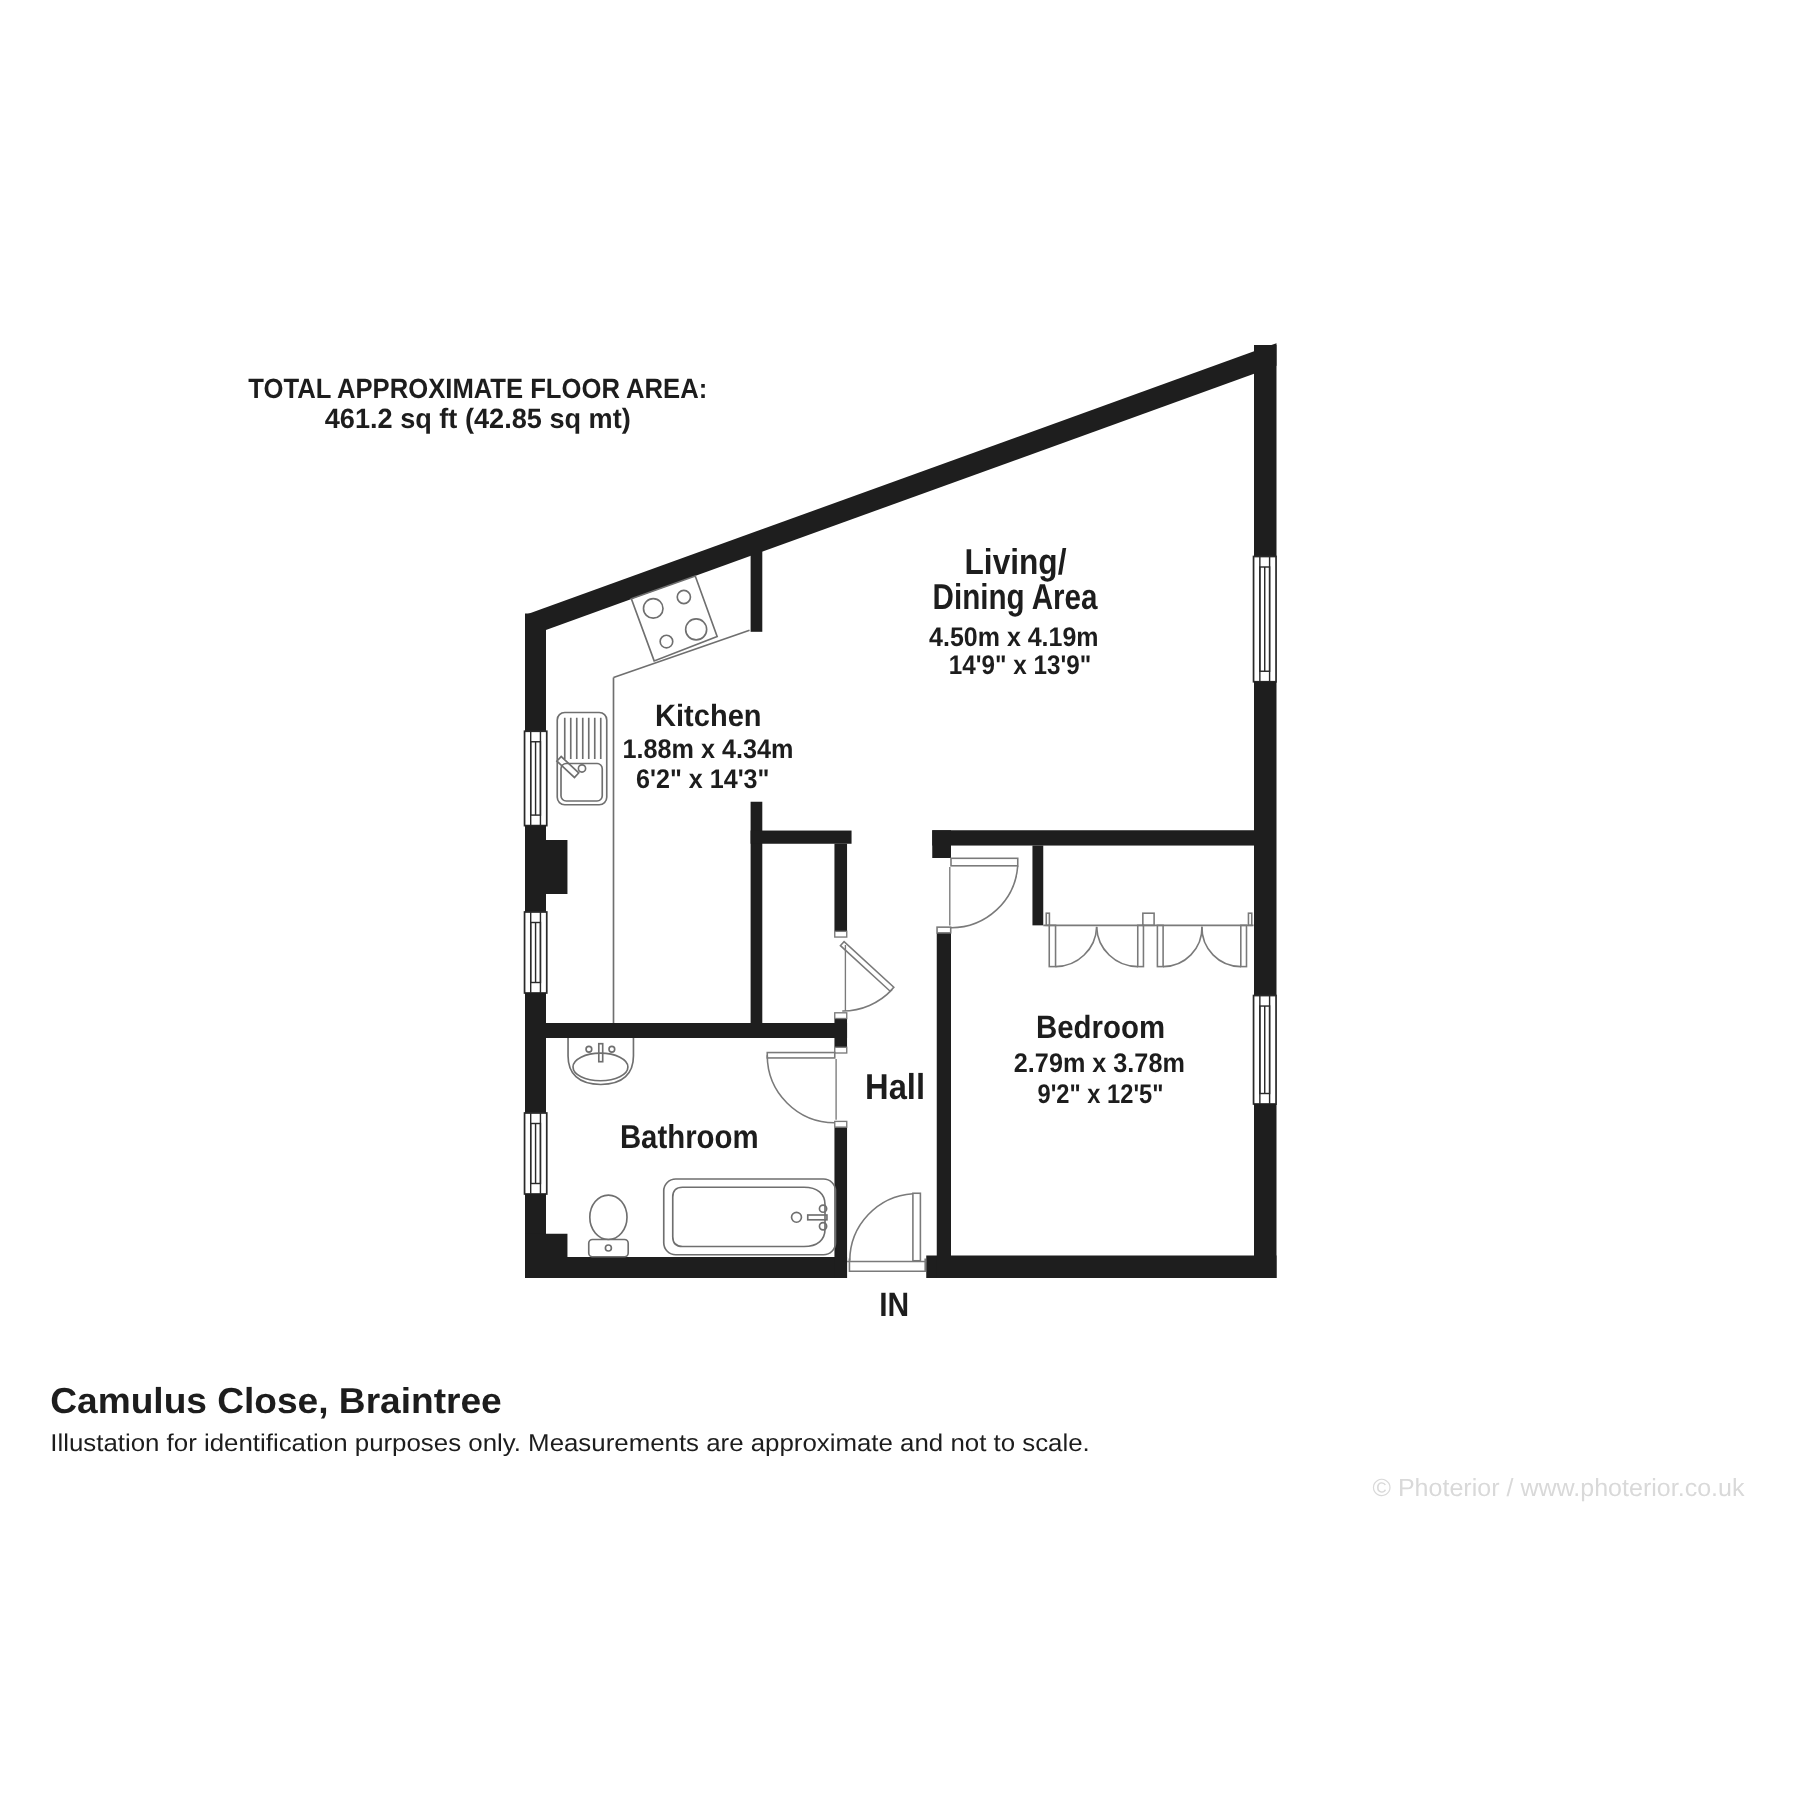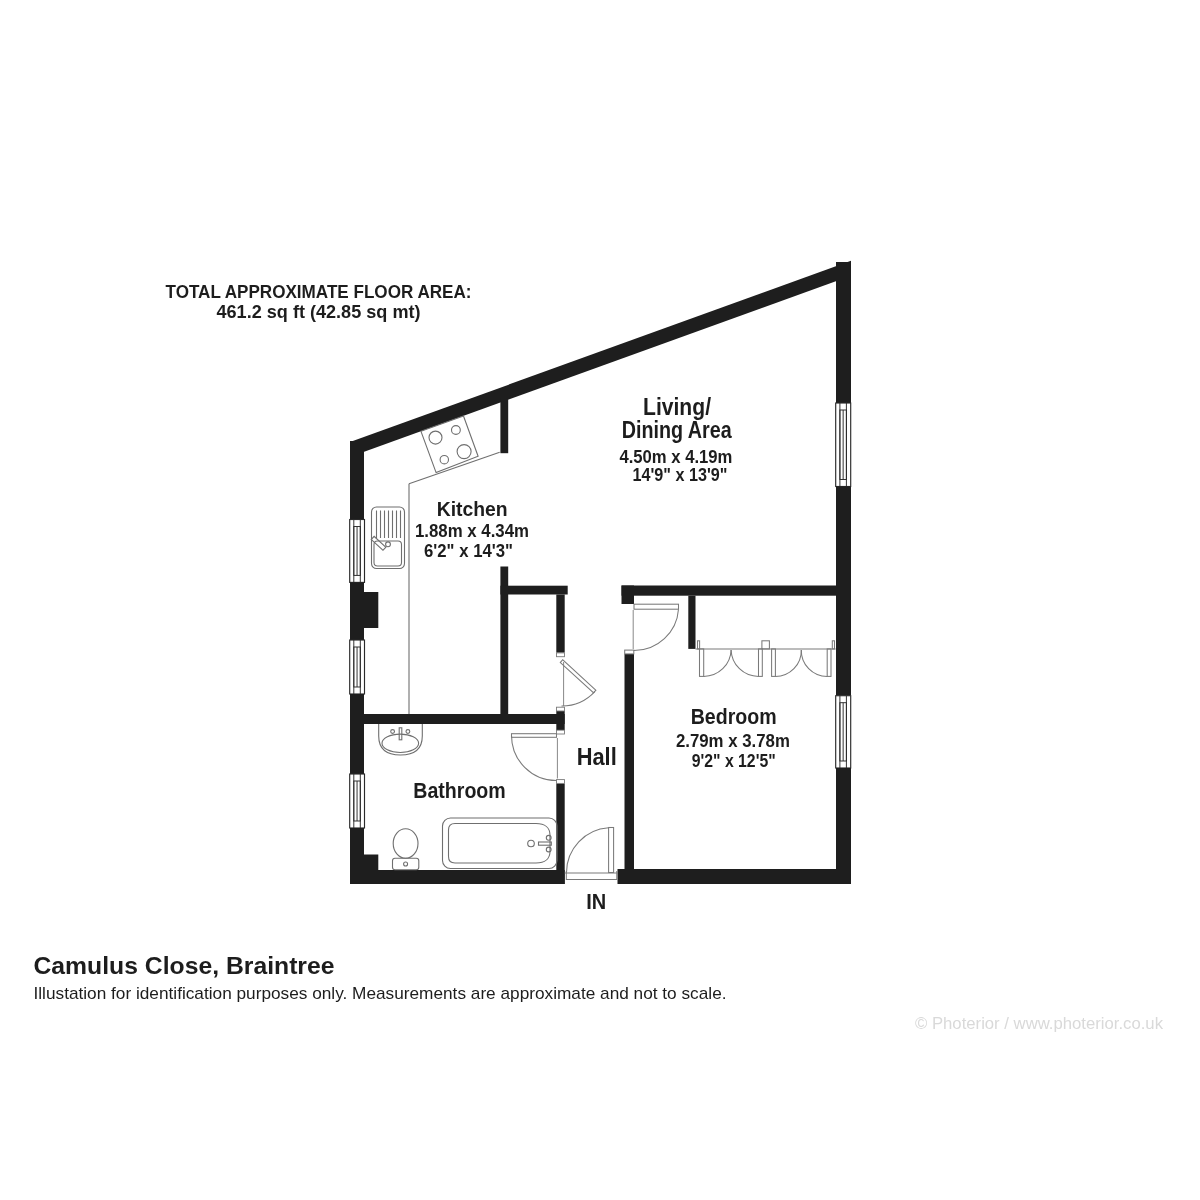--- a/index.html
+++ b/index.html
@@ -1,16 +1,16 @@
 <!DOCTYPE html>
 <html><head>
 <meta charset="utf-8">
 <style>
   html,body{margin:0;padding:0;background:#ffffff;}
-  .page{width:1200px;height:1088px;position:relative;background:#ffffff;overflow:hidden;margin-top:32px;}
+  .page{width:1200px;height:1088px;position:relative;background:#ffffff;overflow:hidden;}
   svg text{font-family:"Liberation Sans",sans-serif;}
 </style>
 </head>
 <body>
 <div class="page">
 <svg width="1200" height="1200" viewBox="0 0 1200 1200">
 
 <g fill="#1d1d1d" font-family="Liberation Sans,sans-serif" font-weight="bold">
   <text x="318.5" y="265.5" font-size="18.6" text-anchor="middle" textLength="306" lengthAdjust="spacingAndGlyphs">TOTAL APPROXIMATE FLOOR AREA:</text>
   <text x="318.5" y="285.5" font-size="18.6" text-anchor="middle" textLength="204" lengthAdjust="spacingAndGlyphs">461.2 sq ft (42.85 sq mt)</text>

